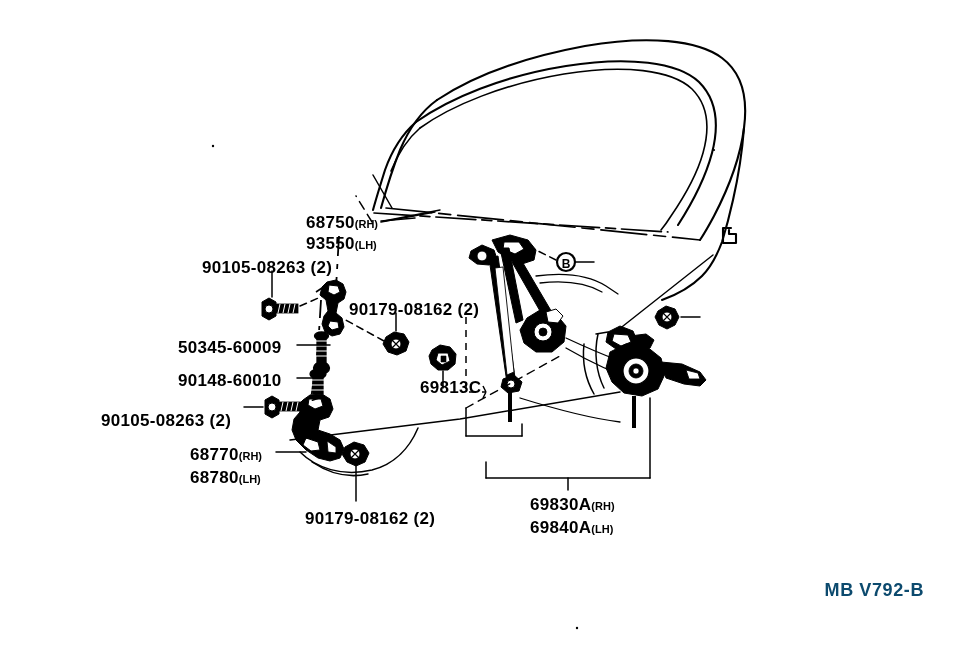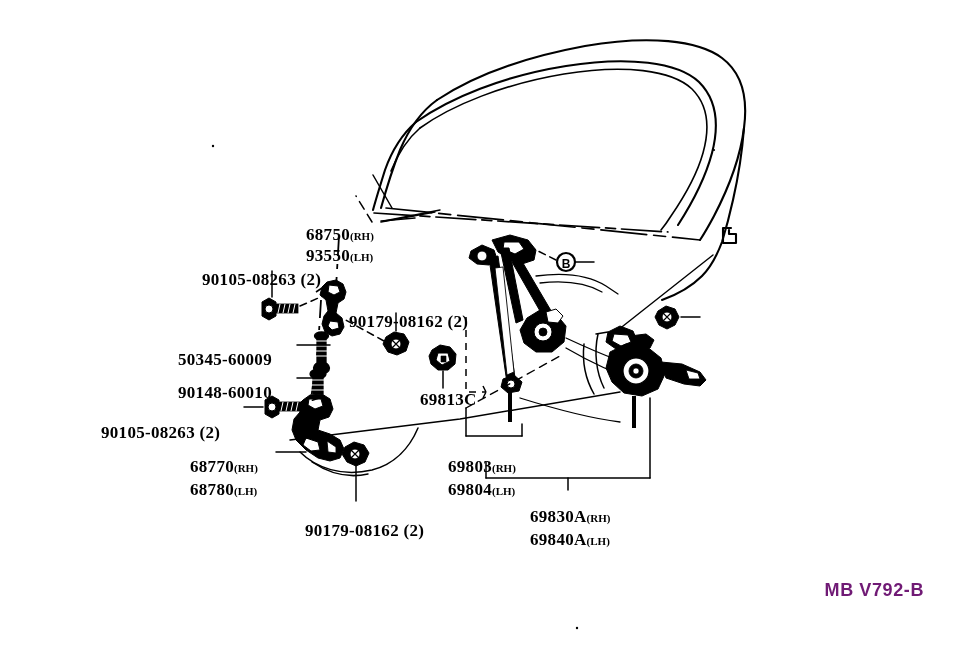--- a/index.html
+++ b/index.html
@@ -21,46 +21,45 @@
     position: absolute;
     left: 0;
     top: 0;
     width: 960px;
     height: 663px;
   }
   .label-text {
     position: absolute;
     white-space: nowrap;
     color: #000000;
-    font-family: Liberation Serif, serif;
+    font-family: Liberation Sans, sans-serif;
     font-weight: bold;
     font-size: 17px;
     letter-spacing: 0.3px;
     line-height: 20px;
-    margin-top: 12px;
     -webkit-font-smoothing: none;
   }
   .label-text .sfx {
     font-size: 11px;
     font-weight: bold;
     letter-spacing: 0px;
     vertical-align: baseline;
   }
   .label-text.two-line {
     line-height: 22px;
   }
   #footer-code {
     position: absolute;
     right: 36px;
     bottom: 62px;
     font-family: "Liberation Sans", sans-serif;
     font-weight: bold;
     font-size: 18px;
     letter-spacing: 0.6px;
-    color: #701a75;
+    color: #0c4a6e;
   }
 </style>
 </head>
 <body>
 
 <div id="diagram-page">
 
   <svg id="parts-svg" viewBox="0 0 960 663">
 
     <g fill="none" stroke="#000000" stroke-width="2.1" stroke-linecap="round" stroke-linejoin="round">
@@ -360,24 +359,20 @@
 
   <div class="label-text" style="left:420px; top:378px;">
     <span>69813C</span><span></span>
   </div>
 
   <div class="label-text two-line" style="left:190px; top:444px;">
     <div><span>68770</span><span class="sfx">(RH)</span></div>
     <div><span>68780</span><span class="sfx">(LH)</span></div>
   </div>
 
-  <div class="label-text two-line" style="left:448px; top:444px;">
-    <div><span>69803</span><span class="sfx">(RH)</span></div>
-    <div><span>69804</span><span class="sfx">(LH)</span></div>
-  </div>
 
   <div class="label-text" style="left:305px; top:509px;">
     <span>90179-08162</span><span> (2)</span>
   </div>
 
   <div class="label-text two-line" style="left:530px; top:494px;">
     <div><span>69830A</span><span class="sfx">(RH)</span></div>
     <div><span>69840A</span><span class="sfx">(LH)</span></div>
   </div>
 

